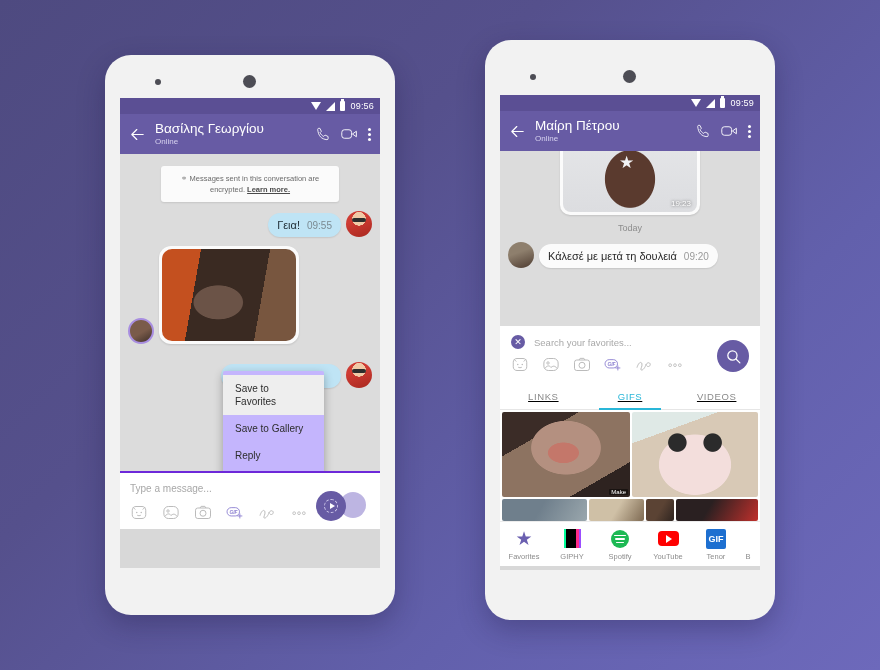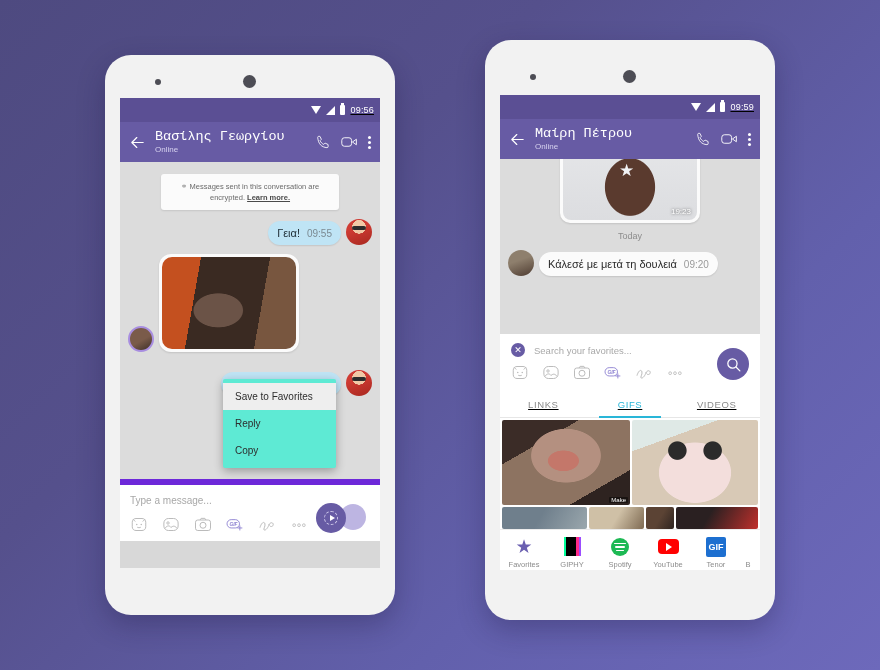--- a/index.html
+++ b/index.html
@@ -34,22 +34,22 @@
   #phone-left .phone-cam-small { left: 50px; top: 24px; }
 
   
   #phone-right { left: 485px; top: 40px; width: 290px; height: 580px; }
   #phone-right .screen { left: 15px; top: 55px; width: 260px; height: 475px; }
   #phone-right .phone-cam-big { left: 138px; top: 30px; }
   #phone-right .phone-cam-small { left: 45px; top: 34px; }
 
   
   .statusbar {
-    height: 24px; background: #5b4f94; display: flex; align-items: center;
-    justify-content: flex-end; padding: 0 6px; gap: 5px; text-decoration: underline;
+    height: 16px; background: #5b4f94; display: flex; align-items: center;
+    justify-content: flex-end; padding: 0 6px; gap: 5px;
   }
   .sb-time { color: #fff; font-size: 9px; letter-spacing: .2px; }
   .ic-wifi {
     width: 0; height: 0; border-left: 5px solid transparent;
     border-right: 5px solid transparent; border-top: 8px solid #fff;
   }
   .ic-signal {
     width: 0; height: 0; border-left: 9px solid transparent;
     border-bottom: 9px solid #fff;
   }
@@ -62,21 +62,21 @@
 
   
   .appbar {
     height: 40px; background: #675ba4; display: flex; align-items: center;
     padding: 0 9px; gap: 9px; color: #fff;
   }
   .ic-back { width: 17px; height: 17px; flex: 0 0 auto; }
   .appbar-titles { flex: 1 1 auto; min-width: 0; }
   .appbar-name {
     font-size: 13.5px; white-space: nowrap; overflow: hidden;
-    text-overflow: ellipsis; line-height: 15px; font-family: Liberation Mono, monospace;
+    text-overflow: ellipsis; line-height: 15px;
   }
   .appbar-sub { font-size: 8px; color: #d7d2ef; line-height: 11px; }
   .appbar-actions { display: flex; align-items: center; gap: 9px; }
   .ic-phone, .ic-video { width: 17px; height: 16px; }
   .ic-kebab {
     width: 3px; display: flex; flex-direction: column; gap: 2px; align-items: center;
     padding: 0 2px;
   }
   .ic-kebab i { width: 3px; height: 3px; background: #fff; border-radius: 50%; display: block; }
 
@@ -130,33 +130,33 @@
   }
   .gif-elephant {
     width: 134px; height: 92px; border-radius: 10px;
     background:
       radial-gradient(ellipse at 42% 58%, #6b5347 0 22%, transparent 23%),
       linear-gradient(100deg, #c4501f 0 26%, #3a2a22 26% 72%, #78563f 72% 100%);
   }
 
   
   .ctx-menu {
-    position: absolute; left: 103px; top: 217px; width: 113px; background: #5eead4;
+    position: absolute; left: 103px; top: 217px; width: 101px; background: #c4b5fd;
     border-radius: 2px; box-shadow: 0 3px 10px rgba(0,0,0,.30); padding: 4px 0;
     z-index: 40;
   }
   .ctx-item {
     font-size: 10px; color: #2d2d2d; padding: 7px 12px; line-height: 13px; cursor: default;
   }
   .ctx-item.active { background: #eeeeee; }
 
   
   .composer {
     background: #fff; padding: 10px 10px 8px; position: relative;
-    border-top: 6px solid #6d28d9;
+    border-top: 2px solid #6d28d9;
   }
   .composer-placeholder { font-size: 10px; color: #a8a8a8; margin-bottom: 10px; }
   .icon-row { display: flex; align-items: center; gap: 14px; }
   .tool-ic { width: 18px; height: 17px; flex: 0 0 auto; }
   .send-fab {
     position: absolute; right: 34px; bottom: 8px; width: 30px; height: 30px;
     border-radius: 50%; background: #675ba4; display: flex; align-items: center;
     justify-content: center;
   }
   .send-fab-ghost {
@@ -349,20 +349,21 @@
 
       <div class="row out" style="margin-top:18px">
         <div class="bubble out" style="min-width:120px">
           <span>Ha</span>
         </div>
         <div class="avatar av-man"></div>
       </div>
 
       <div class="ctx-menu">
         <div class="ctx-item active">Save to Favorites</div>
+        <div class="ctx-item">Save to Gallery</div>
         <div class="ctx-item">Reply</div>
         <div class="ctx-item">Copy</div>
 
       </div>
     </div>
 
     <div class="composer">
       <div class="composer-placeholder">Type a message...</div>
       <div class="icon-row">
         <svg class="tool-ic" viewBox="0 0 24 22">

